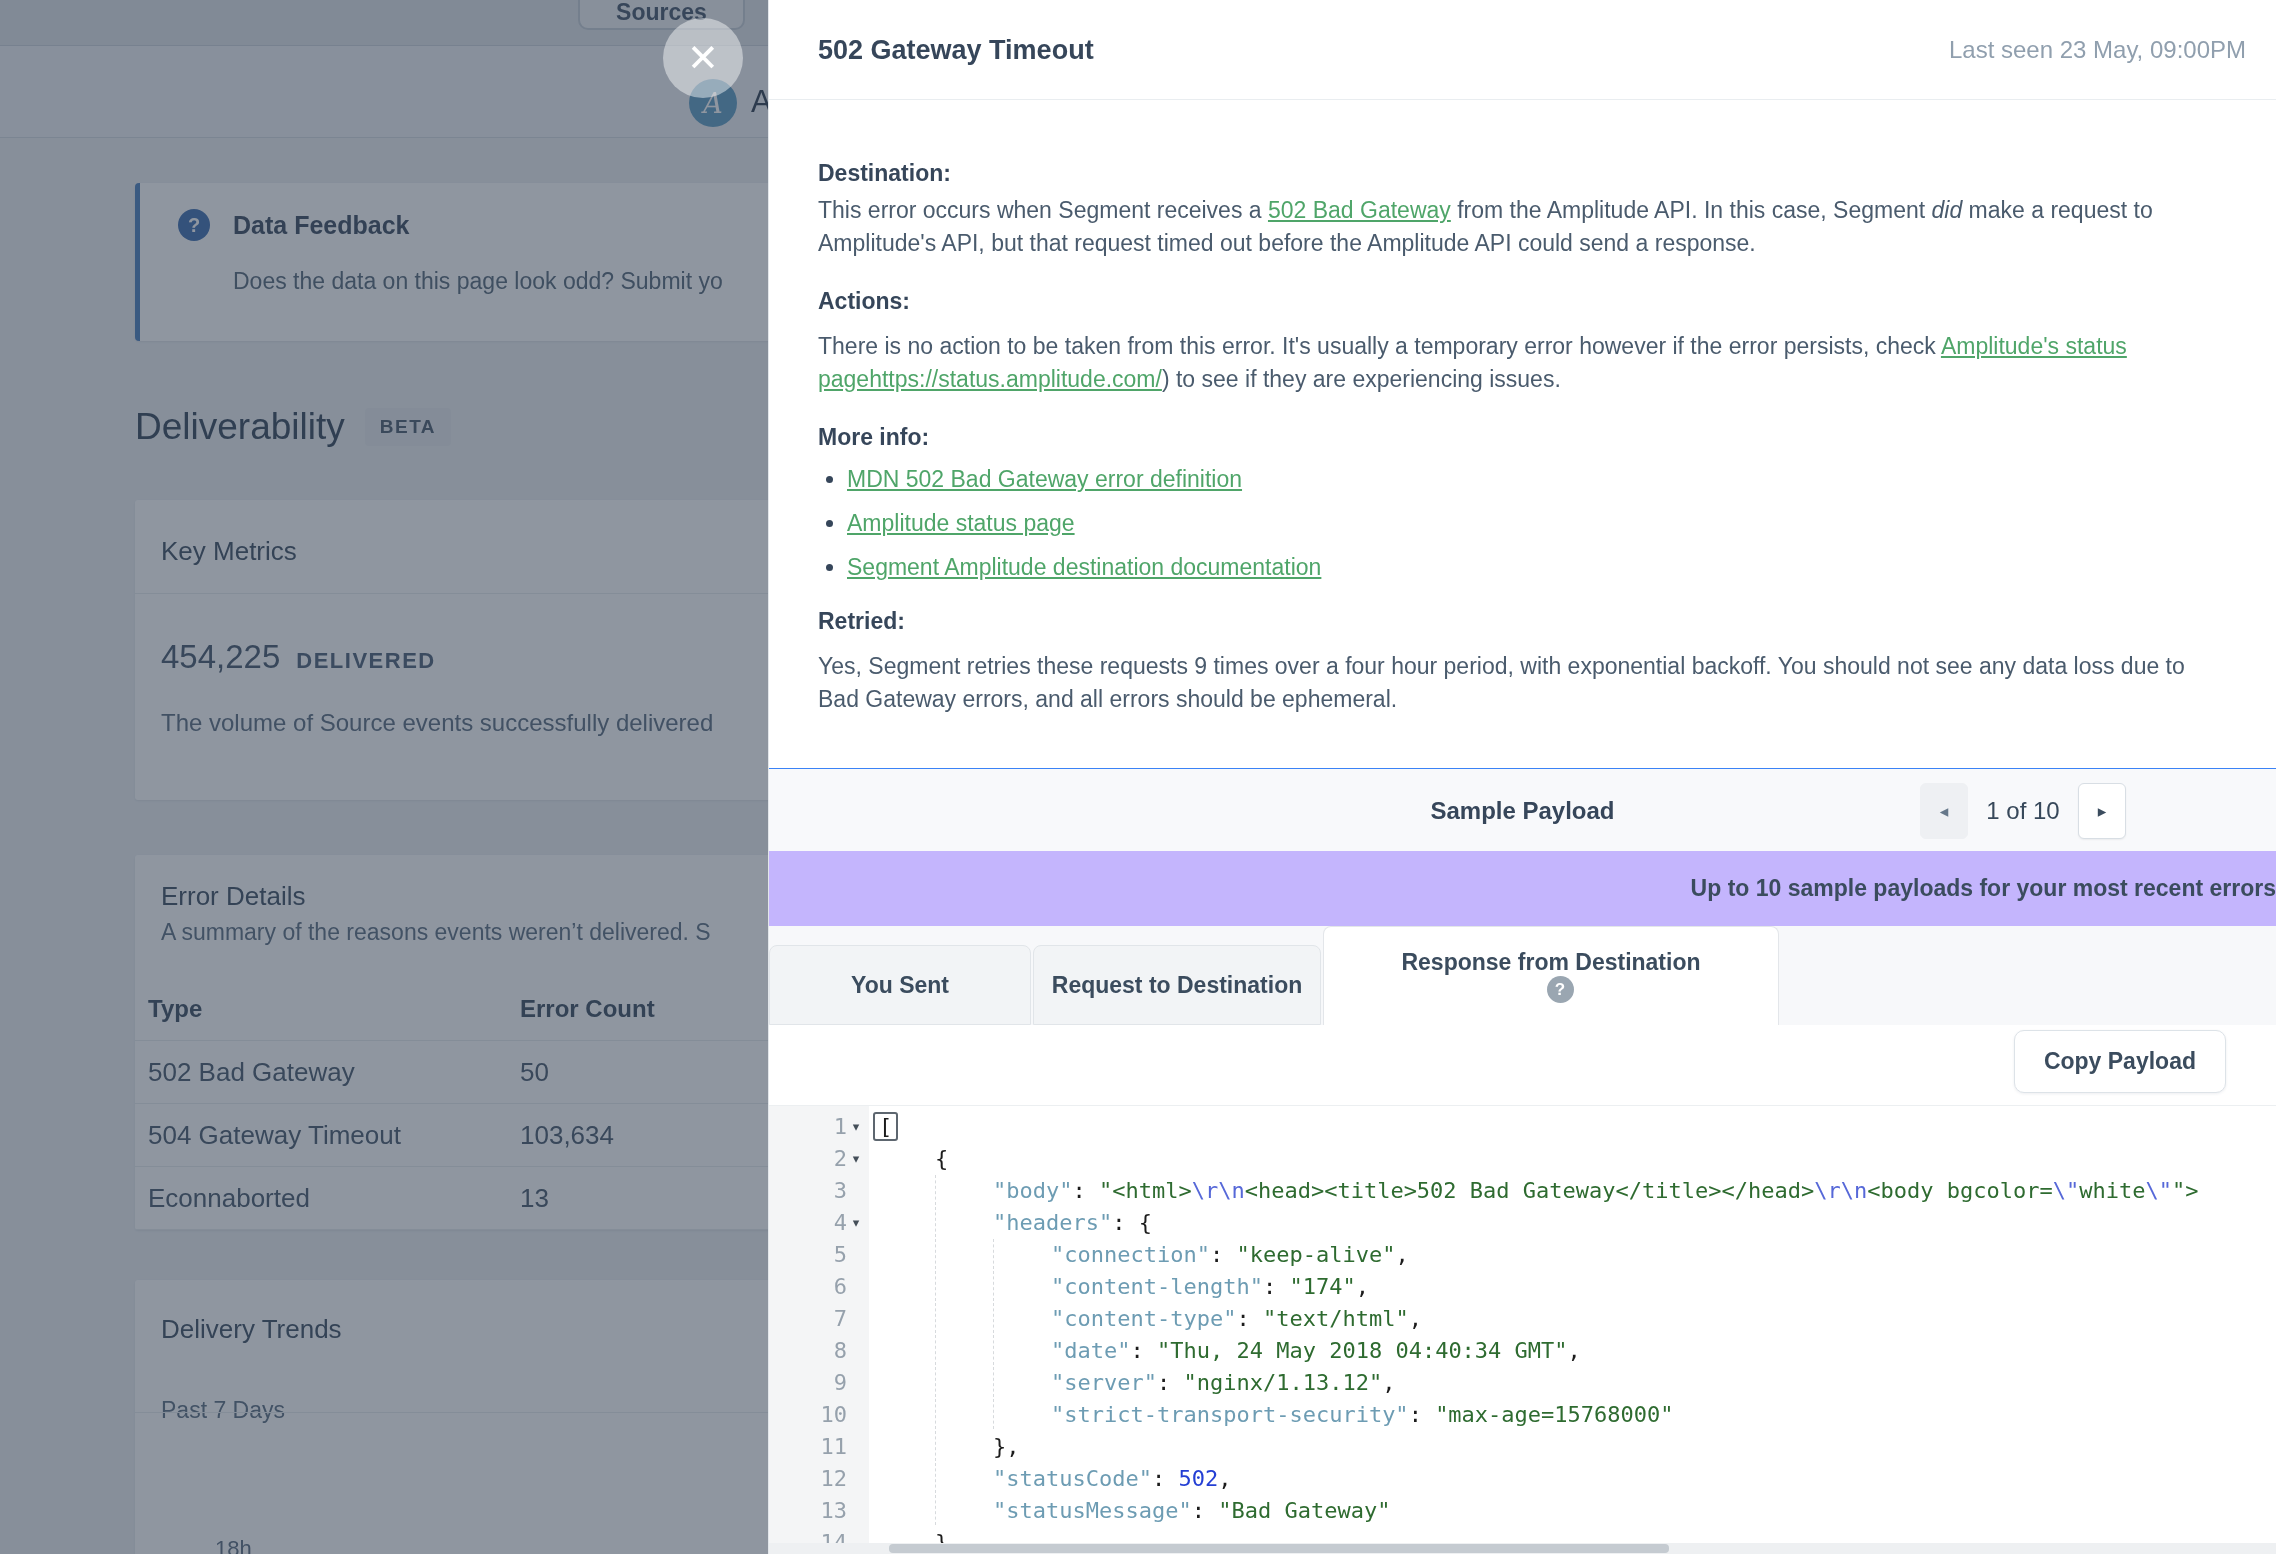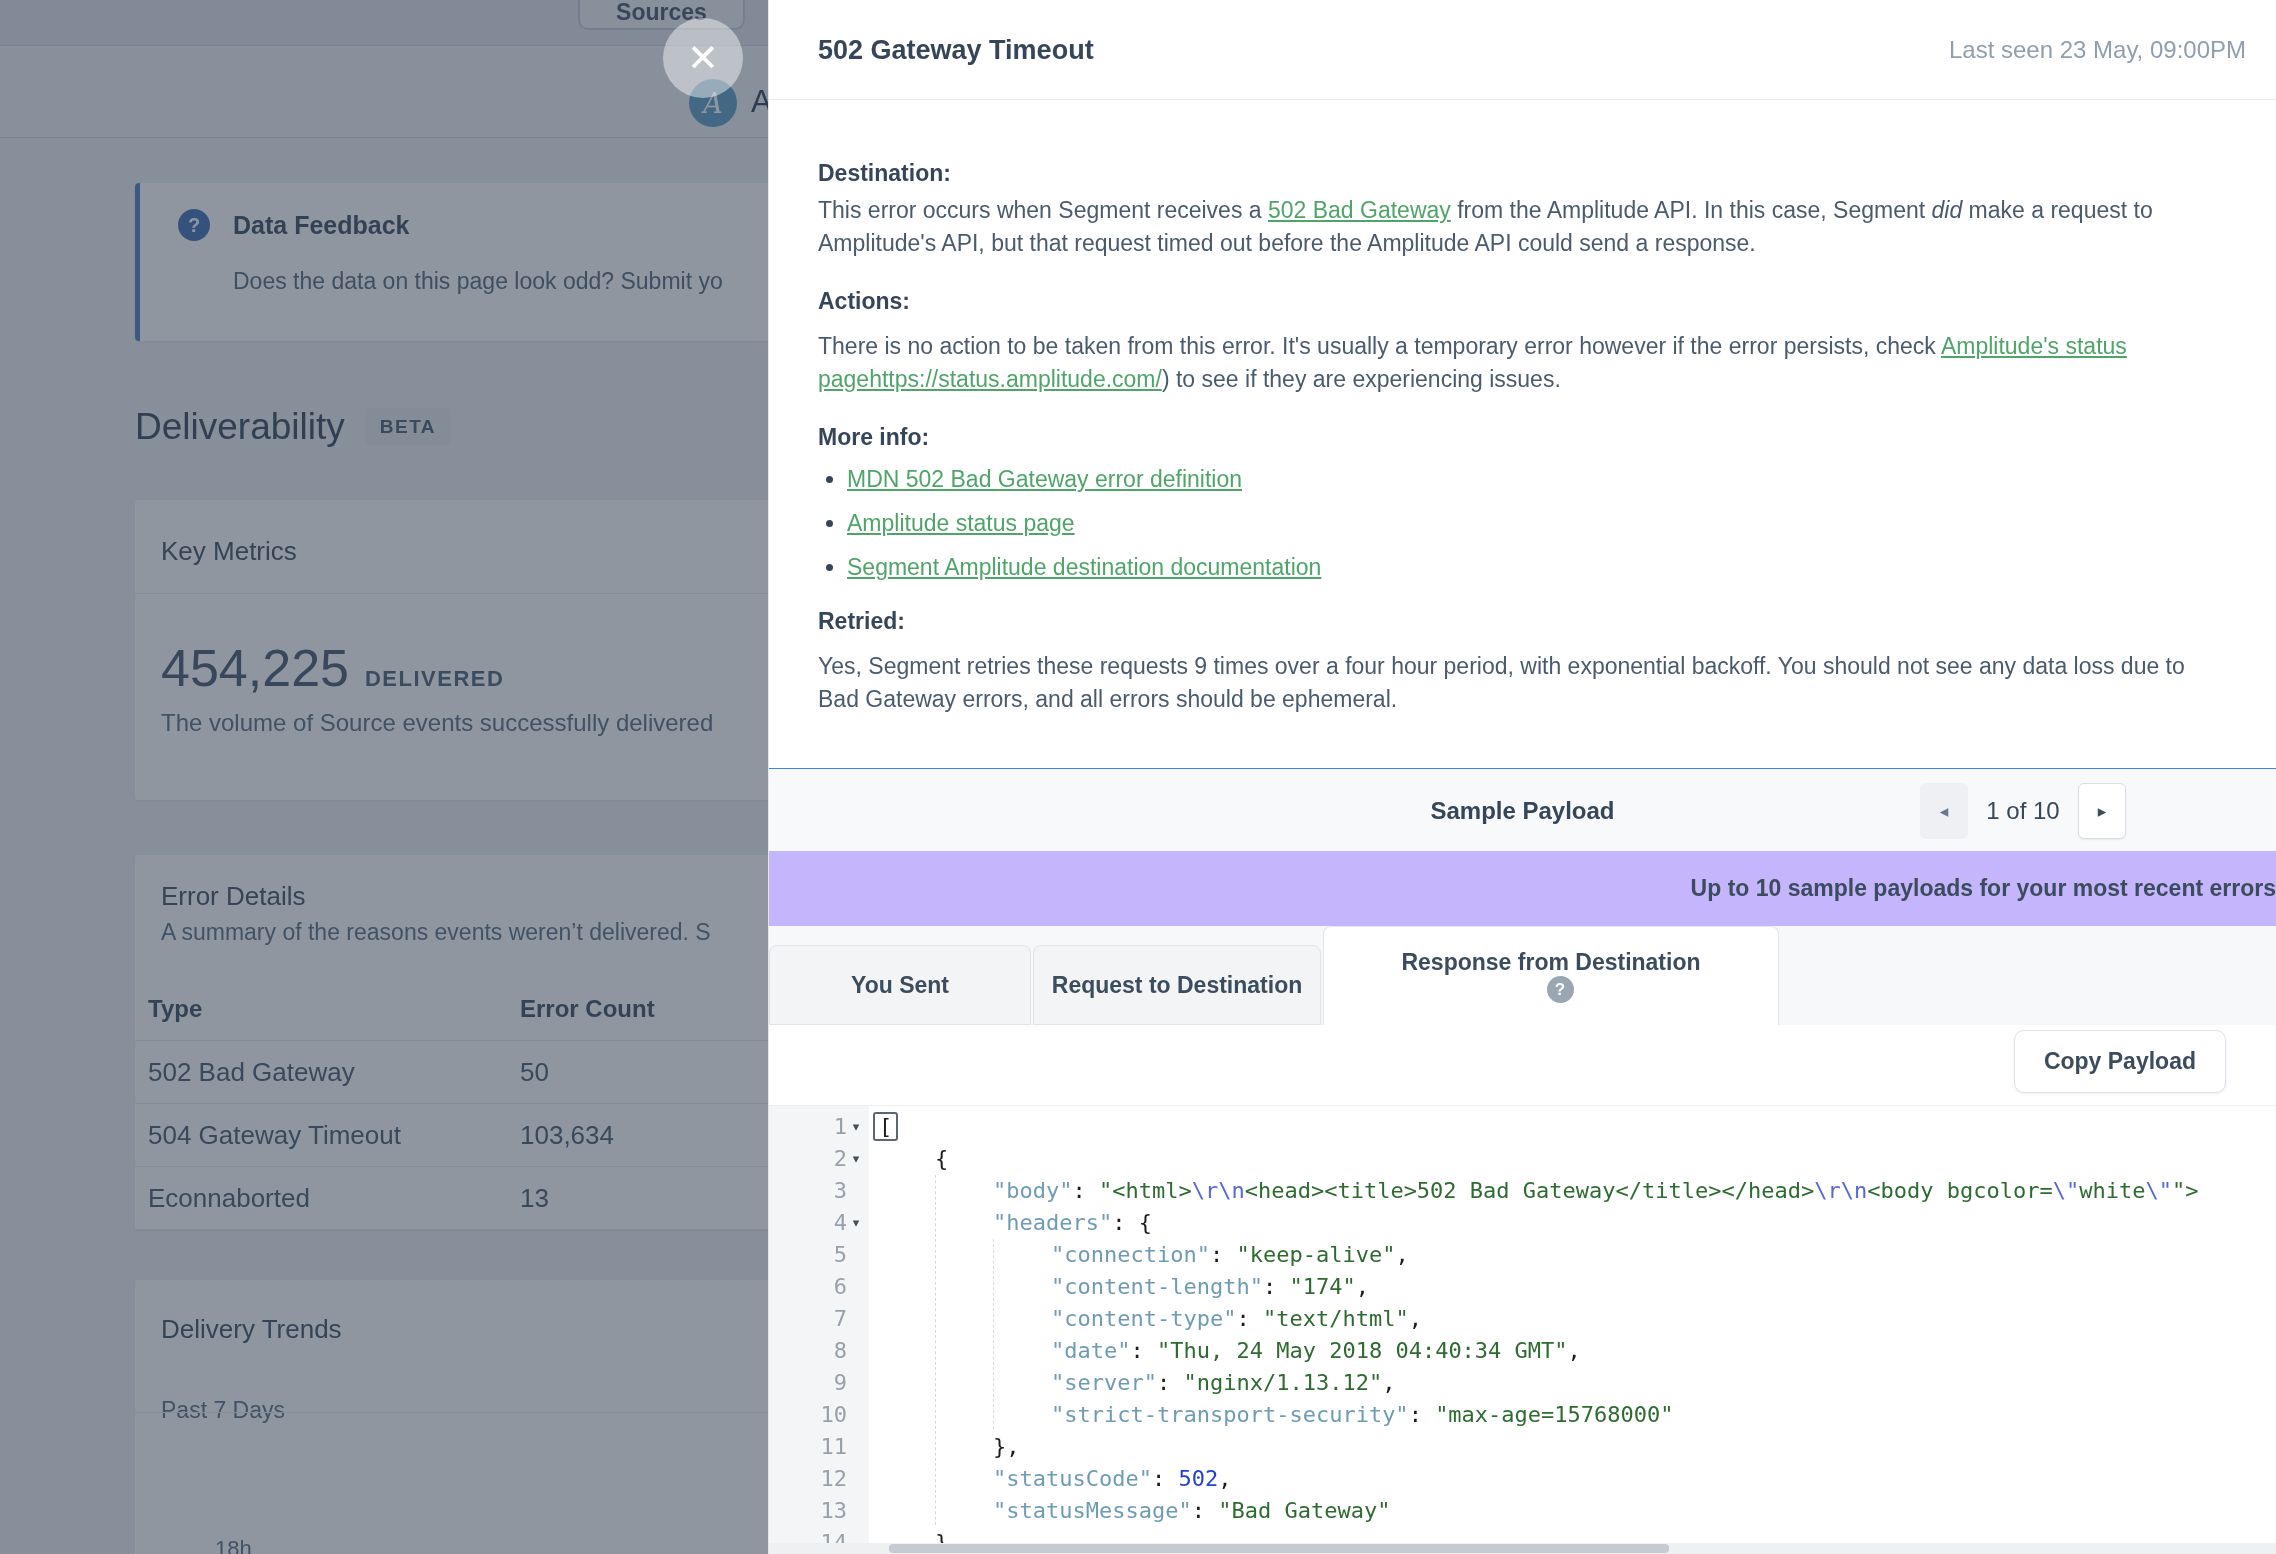--- a/index.html
+++ b/index.html
@@ -29,21 +29,21 @@
   .page-heading{ position:absolute; left:135px; top:406px; display:flex; align-items:center; }
   .page-heading h1{ font-size:37px; font-weight:500; color:#36465a; }
   .beta-badge{ margin-left:20px; background:#e7eaee; border-radius:4px; padding:8px 15px; font-size:19px;
                font-weight:700; letter-spacing:1.5px; color:#4c5c6e; }
 
   .km-card{ left:135px; top:500px; width:690px; height:300px; }
   .card-title{ position:absolute; left:26px; font-size:26px; font-weight:500; color:#3e4f62; }
   .km-card .card-title{ top:36px; }
   .km-divider{ position:absolute; left:0; right:0; top:93px; border-bottom:1px solid #e7ebee; }
   .km-value-row{ position:absolute; left:26px; top:138px; display:flex; align-items:baseline; }
-  .km-value{ font-size:52px; font-weight:500; color:#46586c; }
+  .km-value{ font-size:33px; font-weight:500; color:#46586c; }
   .km-value-label{ margin-left:16px; font-size:22px; font-weight:600; letter-spacing:1.5px; color:#4e6078; }
   .km-desc{ position:absolute; left:26px; top:205px; width:580px; font-size:24px; line-height:35px; color:#5b6d80; }
 
   .ed-card{ left:135px; top:855px; width:690px; height:375px; }
   .ed-card .card-title{ top:26px; }
   .ed-sub{ position:absolute; left:26px; top:64px; font-size:23px; color:#5d6f82; white-space:nowrap; }
   .ed-table{ position:absolute; left:0; right:0; top:123px; }
   .ed-row{ position:relative; height:63px; border-bottom:1px solid #e7ebee;text-decoration:underline; }
   .ed-row .c1{ position:absolute; left:13px; top:50%; transform:translateY(-50%); font-size:26px; color:#48596c; }
   .ed-row .c2{ position:absolute; left:385px; top:50%; transform:translateY(-50%); font-size:26px; color:#48596c; }

